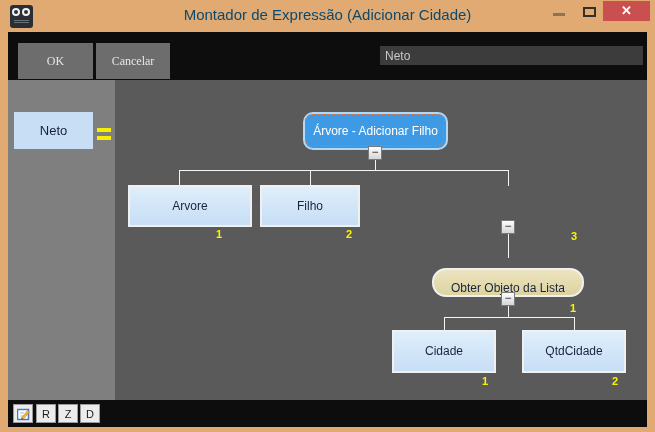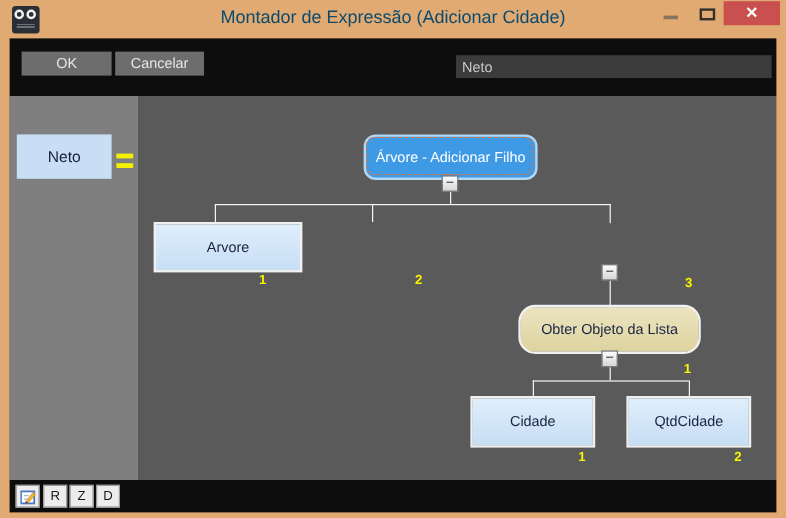--- a/index.html
+++ b/index.html
@@ -23,22 +23,22 @@
   .btn-min { left:545px; width:28px; }
   .btn-min .dash { position:absolute; left:8px; top:12px; width:12px; height:3px; background:#86755c; }
   .btn-max { left:576px; width:26px; }
   .btn-max .box { position:absolute; left:7px; top:6px; width:13px; height:10px;
                   border:2px solid #33302a; }
   .btn-close { left:603px; width:47px; background:#c9504e; color:#fff;
                text-align:center; font-size:13px; font-weight:bold; line-height:20px; }
 
   
   .toolbar { position:absolute; left:8px; top:32px; width:639px; height:48px; background:#0d0d0d; }
-  .tb-btn { position:absolute; top:11px; height:20px; background:#6d6d6d; color:#e6e6e6;
-            border:none; font-size:12px; font-family:Liberation Sans, sans-serif; cursor:pointer; }
+  .tb-btn { position:absolute; top:11px; height:36px; background:#6d6d6d; color:#e6e6e6;
+            border:none; font-size:12px; font-family:Liberation Serif, serif; cursor:pointer; }
   .tb-ok { left:10px; width:75px; }
   .tb-cancel { left:88px; width:74px; }
   .attr-label { position:absolute; left:240px; top:16px; width:128px; text-align:right;
                 color:#f2f2f2; font-weight:bold; font-size:12px; }
   .attr-input { position:absolute; left:372px; top:14px; width:263px; height:19px;
                 background:#3c3c3c; border:none; color:#c9c9c9; font-size:12px;
                 padding:0 5px; font-family:"Liberation Sans",sans-serif; }
 
   .bottombar { position:absolute; left:8px; top:400px; width:639px; height:27px; background:#0d0d0d; }
   .bb-btn { position:absolute; top:4px; width:20px; height:19px; background:#ececec;
@@ -131,26 +131,27 @@
       <div class="vline" style="left:329px; top:237px; height:13px;"></div>
       <div class="vline" style="left:459px; top:237px; height:13px;"></div>
 
       <div class="node node-root" style="left:188px; top:32px; width:145px; height:38px;">Árvore - Adicionar Filho</div>
       <div class="sel" style="position:absolute; left:190px; top:34px; width:139px; height:32px; border:1px dashed #e0763a; border-radius:7px;"></div>
       <div class="collapse" style="left:253px; top:66px;">−</div>
 
       <div class="node node-rect" style="left:13px; top:105px; width:124px; height:42px;">Arvore</div>
       <div class="numrow" style="left:13px; top:148px; width:102px;">1</div>
 
+      <div class="node node-rect" style="left:145px; top:105px; width:100px; height:42px;">Filho</div>
       <div class="numrow" style="left:145px; top:148px; width:100px;">2</div>
 
       <div class="collapse" style="left:386px; top:140px;">−</div>
       <div class="numrow" style="left:317px; top:150px; width:153px;">3</div>
 
-      <div class="node node-tan" style="left:317px; top:174px; width:152px; height:41px;">Obter Objeto da Lista</div>
+      <div class="node node-tan" style="left:317px; top:188px; width:152px; height:29px;">Obter Objeto da Lista</div>
       <div class="collapse" style="left:386px; top:212px;">−</div>
       <div class="numrow" style="left:317px; top:222px; width:152px;">1</div>
 
       <div class="node node-rect" style="left:277px; top:250px; width:104px; height:43px;">Cidade</div>
       <div class="numrow" style="left:277px; top:295px; width:104px;">1</div>
 
       <div class="node node-rect" style="left:407px; top:250px; width:104px; height:43px;">QtdCidade</div>
       <div class="numrow" style="left:407px; top:295px; width:104px;">2</div>
 
     </div>

